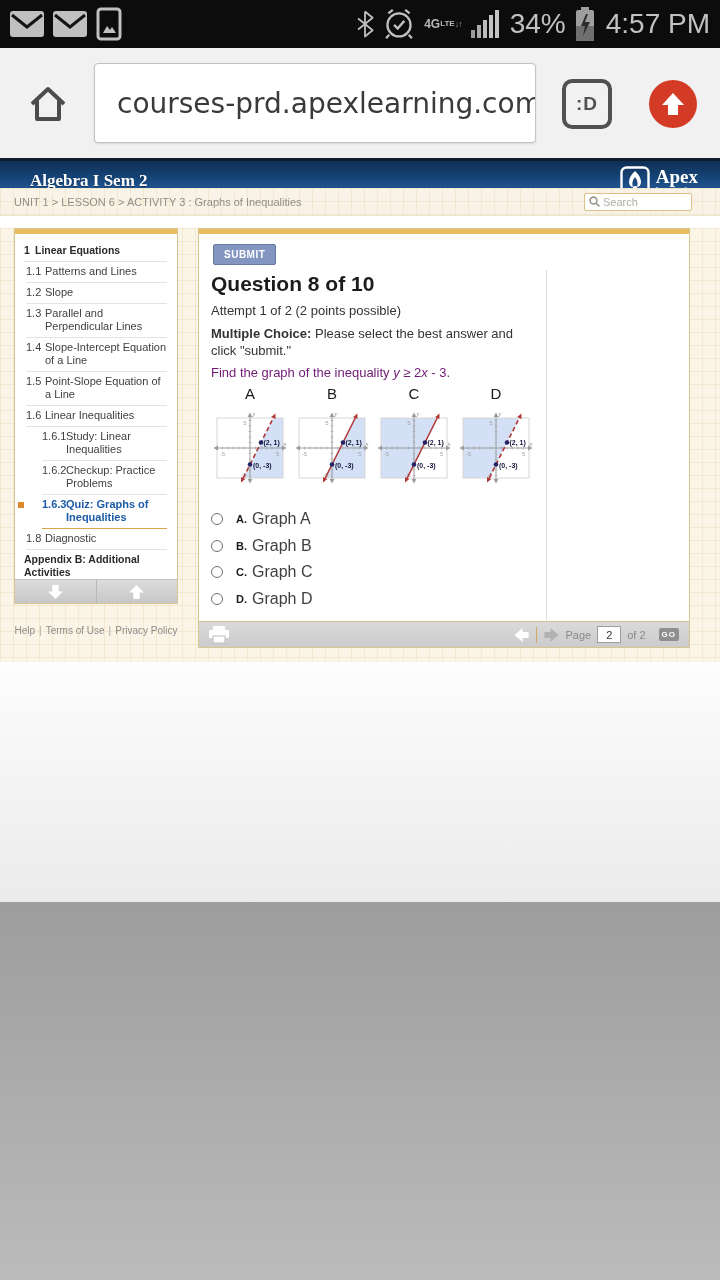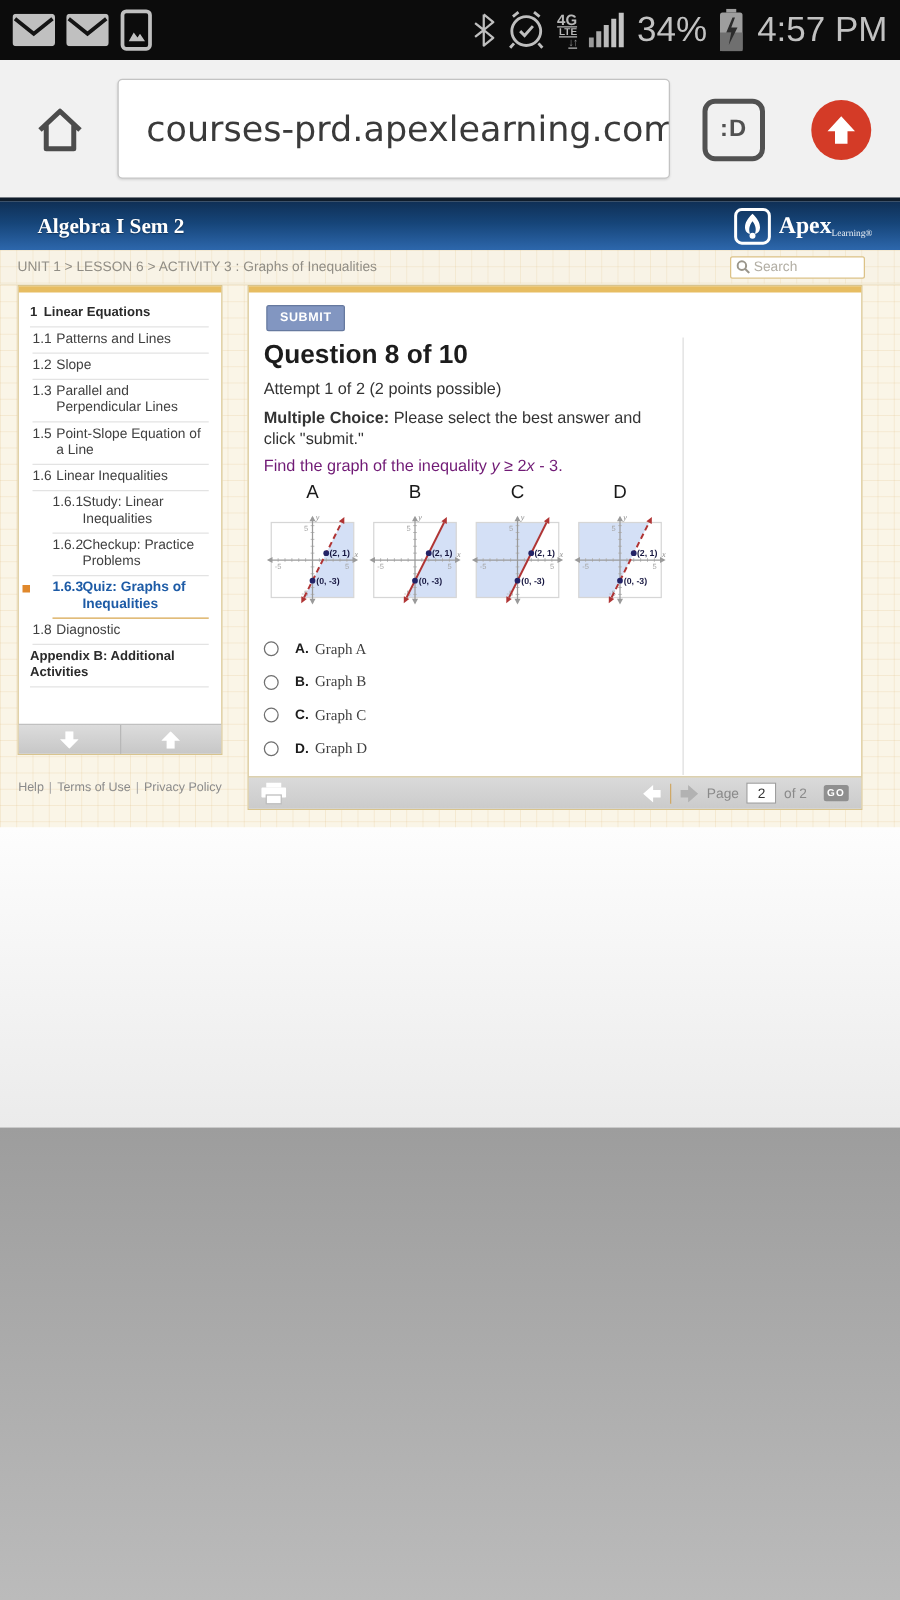--- a/index.html
+++ b/index.html
@@ -4,21 +4,21 @@
 <style>
   html,body{margin:0;padding:0;width:720px;height:1280px;overflow:hidden;
     font-family:"Liberation Sans","DejaVu Sans",sans-serif;background:#fff;}
   .screen{position:relative;width:720px;height:1280px;}
 
   
   .statusbar{position:absolute;left:0;top:0;width:720px;height:48px;background:#0c0c0c;
     display:flex;align-items:center;color:#c6c6c6;}
   .sb-left{display:flex;align-items:center;gap:9px;padding-left:10px;}
   .sb-right{margin-left:auto;display:flex;align-items:center;gap:9px;padding-right:10px;}
-  .sb-net{display:flex;flex-direction:column;align-items:flex-end;line-height:1;color:#b9b9b9;text-decoration:underline;}
+  .sb-net{display:flex;flex-direction:row;align-items:center;line-height:1;color:#b9b9b9;}
   .sb-net .n1{font-size:12px;font-weight:bold;}
   .sb-net .n2{font-size:8px;font-weight:bold;}
   .sb-net .n3{font-size:9px;letter-spacing:-1px;color:#8f8f8f;}
   .sb-pct,.sb-time{font-size:28px;color:#c2c2c2;letter-spacing:0;}
   .sb-time{margin-left:2px;}
 
   
   .browserbar{position:absolute;left:0;top:48px;width:720px;height:110px;background:#f1f1f1;
     border-bottom:1px solid #cccccc;}
   .homeicon{position:absolute;left:26px;top:33px;cursor:pointer;}
@@ -31,26 +31,26 @@
     align-items:center;justify-content:center;letter-spacing:1px;}
   .redbtn{position:absolute;left:649px;top:32px;width:48px;height:48px;border-radius:50%;
     background:#d43b27;display:flex;align-items:center;justify-content:center;}
 
   
   .appheader{position:absolute;left:0;top:158px;width:720px;height:42px;
     background:linear-gradient(180deg,#0f2f55 0%,#164579 45%,#2d67ac 100%);
     border-top:3px solid #101d2c;box-sizing:border-box;display:flex;align-items:center;font-family:Liberation Serif, serif;}
   .apptitle{color:#fff;font-size:17px;font-weight:bold;margin-left:30px;text-shadow:0 1px 1px rgba(0,0,0,.4);}
   .logo{margin-left:auto;margin-right:22px;display:flex;align-items:center;gap:6px;}
-  .logotext{display:flex;flex-direction:row;line-height:1;color:#fff;align-items:flex-end;}
+  .logotext{display:flex;flex-direction:column;line-height:1;color:#fff;}
   .logotext .l1{font-size:19px;font-weight:bold;}
   .logotext .l2{font-size:7.5px;opacity:.9;margin-top:1px;}
 
   
-  .crumbbar{position:absolute;left:0;top:200px;width:720px;height:28px;background-color:#f8f3e6;
+  .crumbbar{position:absolute;left:0;top:188px;width:720px;height:28px;background-color:#f8f3e6;
     background-image:linear-gradient(rgba(224,190,130,.20) 1px,transparent 1px),
       linear-gradient(90deg,rgba(224,190,130,.20) 1px,transparent 1px);
     background-size:13px 13px;border-bottom:1px solid #efe6cf;display:flex;align-items:center;box-sizing:border-box;}
   .crumbtext{font-size:11px;color:#908d85;margin-left:14px;}
   .searchbox{margin-left:auto;margin-right:28px;width:108px;height:18px;background:#fff;
     border:1px solid #dcc287;border-radius:2px;display:flex;align-items:center;padding:0 4px;box-sizing:border-box;}
   .searchbox input{border:none;outline:none;background:transparent;font-size:11px;width:84px;
     color:#555;font-family:inherit;padding:0;margin-left:3px;}
   .searchbox input::placeholder{color:#b2aea4;}
 
@@ -100,21 +100,21 @@
   .attempt{position:absolute;left:12px;top:69px;font-size:13px;color:#333;}
   .mcline{position:absolute;left:12px;top:91px;width:330px;font-size:13px;color:#333;line-height:17px;}
   .prompt{position:absolute;left:12px;top:131px;font-size:13px;color:#701a75;}
   .glabels{position:absolute;left:14px;top:151px;display:flex;gap:8px;}
   .glab{width:74px;text-align:center;font-size:15px;color:#1a1a1a;}
   .graphsrow{position:absolute;left:14px;top:170px;display:flex;gap:8px;}
   .optlist{position:absolute;left:12px;top:272px;}
   .orow{display:flex;align-items:center;height:26.5px;cursor:pointer;}
   .radio{width:10px;height:10px;border:1.5px solid #6f6f6f;border-radius:50%;background:#fff;flex:none;}
   .oletter{font-weight:bold;font-size:11px;color:#1c1c1c;margin-left:13px;width:16px;}
-  .olabel{font-size:12px;color:#3f3f3f;font-family:Liberation Serif, serif;}
+  .olabel{font-size:16px;color:#3f3f3f;}
   .ctoolbar{position:absolute;left:0;bottom:0;width:100%;height:26px;
     background:linear-gradient(#dadada,#cbcbcb);display:flex;align-items:center;box-sizing:border-box;
     border-top:1px solid #cfc196;padding:0 10px;}
   .pgspacer{flex:1;}
   .pgdiv{width:1px;height:16px;background:#cfa968;margin:0 7px;}
   .pglabel{font-size:11px;color:#8a8a8a;margin:0 6px;}
   .pginput{width:22px;height:15px;border:1px solid #9e9e9e;font-size:11px;text-align:center;
     padding:0;font-family:inherit;color:#333;}
   .gochip{background:#8f8f8f;color:#fff;font-size:8px;font-weight:bold;border-radius:2px;
     padding:2px 3px;margin-left:7px;letter-spacing:1px;cursor:pointer;}
@@ -233,20 +233,26 @@
           <div class="trow lvl1">
             <div class="tinner">
               <span class="tnum">1.2</span>
               <span class="tlbl">Slope</span>
             </div>
           </div>
           <div class="trow lvl1">
             <div class="tinner">
               <span class="tnum">1.3</span>
               <span class="tlbl">Parallel and Perpendicular Lines</span>
+            </div>
+          </div>
+          <div class="trow lvl1">
+            <div class="tinner">
+              <span class="tnum">1.4</span>
+              <span class="tlbl">Slope-Intercept Equation of a Line</span>
             </div>
           </div>
           <div class="trow lvl1">
             <div class="tinner">
               <span class="tnum">1.5</span>
               <span class="tlbl">Point-Slope Equation of a Line</span>
             </div>
           </div>
           <div class="trow lvl1">
             <div class="tinner">

